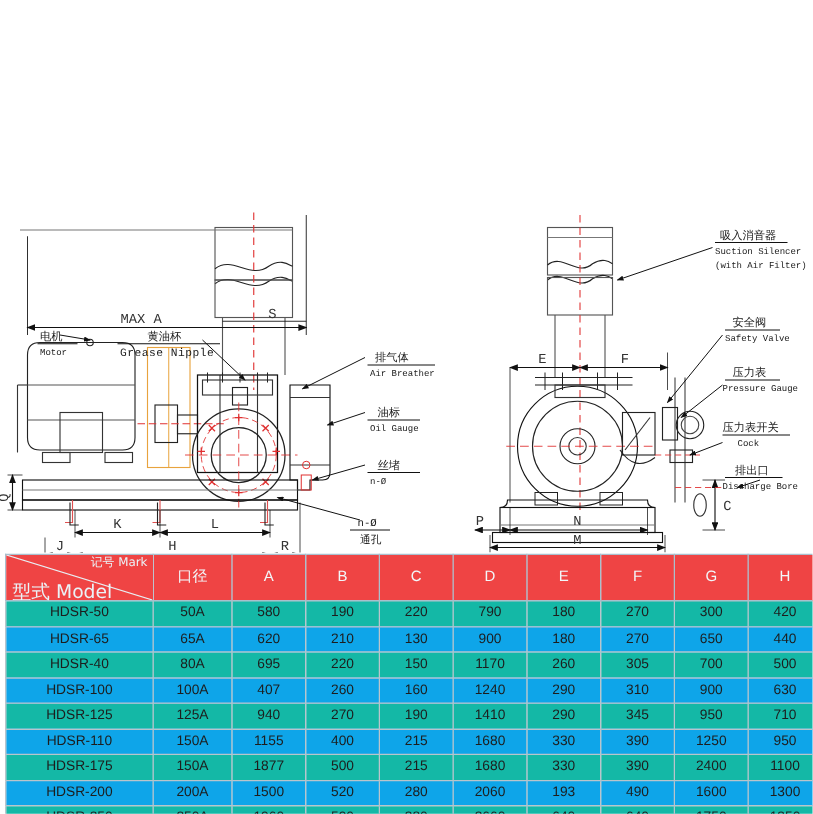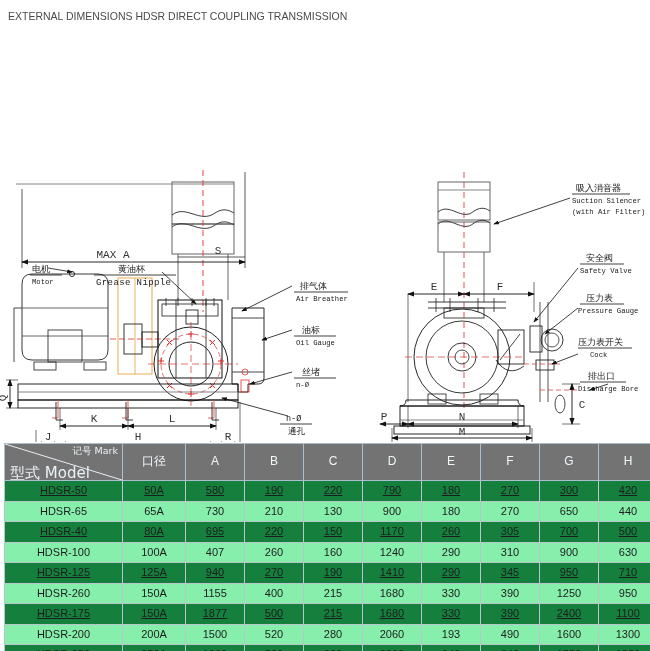--- a/index.html
+++ b/index.html
@@ -42,50 +42,49 @@
     border:1px solid #b9c4cb;
     text-align:center;
     font-size:11px;
     color:#1d1d1d;
     padding:0;
     height:19.5px;
     line-height:19.5px;
     white-space:nowrap;
   }
   #spec-table thead th{
-    background:#737373;
+    background:#ef4444;
     color:#f2f7fa;
     height:36px;
     font-weight:normal;
     font-size:12px;
     border:1px solid #a9bfcd;
   }
   th.corner-cell{
     position:relative;background:#84aac0;padding:0;
   }
   th.corner-cell .corner-svg{position:absolute;left:0;top:0;}
   th.corner-cell .mark-lbl{
     position:absolute;right:4px;top:1px;font-size:9.5px;line-height:12px;
     font-family:"DejaVu Sans","Liberation Sans",sans-serif;color:#eaf2f7;font-weight:normal;
   }
   th.corner-cell .model-lbl{
     position:absolute;left:5px;bottom:1px;font-size:15px;line-height:12px;
     font-family:"DejaVu Sans","Liberation Sans",sans-serif;color:#eaf2f7;font-weight:normal;
   }
-  #spec-table tbody tr.odd td{background:#15803d;text-decoration:underline;}
-  #spec-table tbody tr.even td{background:#86efac;}
+  #spec-table tbody tr.odd td{background:#14b8a6;}
+  #spec-table tbody tr.even td{background:#0ea5e9;}
   .col-model{width:117px;}
   .col-bore{width:62px;}
   .col-dim{width:58px;}
 </style>
 </head>
 <body>
 
 <div id="title-block">
-  <div class="title-en">EXTERNAL DIMENSIONS HDSR DIRECT COUPLING TRANSMISSION</div>
 </div>
 
 <div id="drawing-area">
 <svg id="drawing-svg" width="650" height="370" viewBox="0 0 650 370" xmlns="http://www.w3.org/2000/svg">
   <defs>
     <marker id="ah" markerWidth="8" markerHeight="6" refX="7" refY="3" orient="auto">
       <path d="M0,0 L8,3 L0,6 z" fill="#111"></path>
     </marker>
     <marker id="ahs" markerWidth="7" markerHeight="5" refX="6" refY="2.5" orient="auto">
       <path d="M0,0 L7,2.5 L0,5 z" fill="#111"></path>
@@ -430,21 +429,21 @@
           <td class="col-dim">220</td>
           <td class="col-dim">790</td>
           <td class="col-dim">180</td>
           <td class="col-dim">270</td>
           <td class="col-dim">300</td>
           <td class="col-dim">420</td>
         </tr>
         <tr class="even">
           <td class="col-model">HDSR-65</td>
           <td class="col-bore">65A</td>
-          <td class="col-dim">730</td>
+          <td class="col-dim">620</td>
           <td class="col-dim">210</td>
           <td class="col-dim">130</td>
           <td class="col-dim">900</td>
           <td class="col-dim">180</td>
           <td class="col-dim">270</td>
           <td class="col-dim">650</td>
           <td class="col-dim">440</td>
         </tr>
         <tr class="odd">
           <td class="col-model">HDSR-40</td>
@@ -476,21 +475,21 @@
           <td class="col-dim">940</td>
           <td class="col-dim">270</td>
           <td class="col-dim">190</td>
           <td class="col-dim">1410</td>
           <td class="col-dim">290</td>
           <td class="col-dim">345</td>
           <td class="col-dim">950</td>
           <td class="col-dim">710</td>
         </tr>
         <tr class="even">
-          <td class="col-model">HDSR-260</td>
+          <td class="col-model">HDSR-110</td>
           <td class="col-bore">150A</td>
           <td class="col-dim">1155</td>
           <td class="col-dim">400</td>
           <td class="col-dim">215</td>
           <td class="col-dim">1680</td>
           <td class="col-dim">330</td>
           <td class="col-dim">390</td>
           <td class="col-dim">1250</td>
           <td class="col-dim">950</td>
         </tr>

